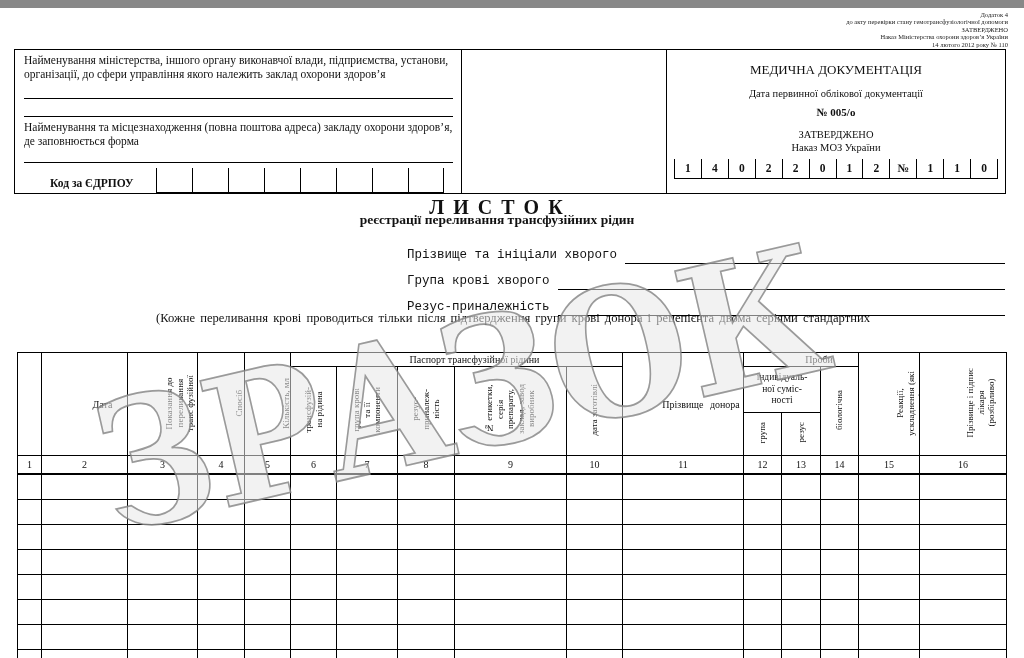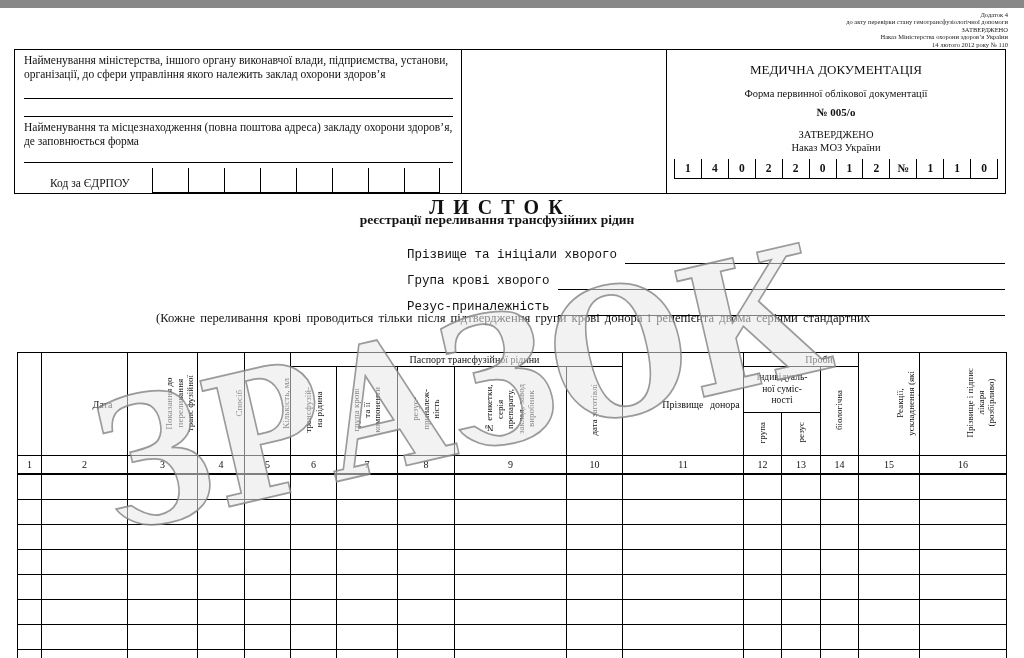--- a/index.html
+++ b/index.html
@@ -10,21 +10,21 @@
   .top-note{position:absolute;top:3px;right:16px;text-align:right;font-size:6.5px;line-height:7.4px;color:#222;}
 
   
   .hbox{position:absolute;left:14px;top:41px;width:992px;height:145px;border:1.5px solid #000;display:flex;box-sizing:border-box;}
   .hleft{position:relative;width:447px;border-right:1.5px solid #000;box-sizing:border-box;}
   .hmid{width:205px;border-right:1.5px solid #000;box-sizing:border-box;}
   .hright{position:relative;flex:1;text-align:center;}
   .hp{position:absolute;left:9px;right:8px;font-size:11.5px;line-height:13.5px;text-align:left;}
   .u{position:absolute;left:9px;right:8px;border-bottom:1px solid #000;height:0;}
   .edrow{position:absolute;left:9px;top:118px;right:8px;display:flex;align-items:flex-end;}
-  .edlabel{font-size:11.5px;padding:0 0 4px 26px;white-space:nowrap;}
+  .edlabel{font-size:11.5px;padding:0 0 4px 26px;white-space:nowrap;font-weight:bold;}
   .edcells{display:flex;border-bottom:1.5px solid #000;margin-left:22px;}
   .ecell{width:36px;height:24px;border-left:1.5px solid #000;box-sizing:border-box;}
   .ecell:last-child{border-right:1.5px solid #000;}
   .doc-heading{position:absolute;left:0;right:0;top:12px;font-weight:normal;font-size:13px;}
   .doc-sub{position:absolute;left:0;right:0;top:38px;font-size:10.5px;}
   .doc-no{position:absolute;left:0;right:0;top:56px;font-weight:bold;font-size:11px;}
   .doc-appr{position:absolute;left:0;right:0;top:79px;font-size:10.5px;}
   .doc-order{position:absolute;left:0;right:0;top:92px;font-size:10.5px;}
   .dstrip{position:absolute;left:7px;right:7px;top:109px;display:flex;border-bottom:1.5px solid #000;}
   .dcell{flex:1;height:19px;border-left:1.5px solid #000;box-sizing:border-box;
@@ -94,21 +94,21 @@
             <span class="ecell"></span>
             <span class="ecell"></span>
             <span class="ecell"></span>
             <span class="ecell"></span>
           </span>
       </div>
     </div>
     <div class="hmid"></div>
     <div class="hright">
       <div class="doc-heading">МЕДИЧНА ДОКУМЕНТАЦІЯ</div>
-      <div class="doc-sub">Форма первинної облікової документації</div>
+      <div class="doc-sub">Дата первинної облікової документації</div>
       <div class="doc-no">№ 005/о</div>
       <div class="doc-appr">ЗАТВЕРДЖЕНО</div>
       <div class="doc-order">Наказ МОЗ України</div>
       <div class="dstrip">
           <span class="dcell">1</span>
           <span class="dcell">4</span>
           <span class="dcell">0</span>
           <span class="dcell">2</span>
           <span class="dcell">2</span>
           <span class="dcell">0</span>

